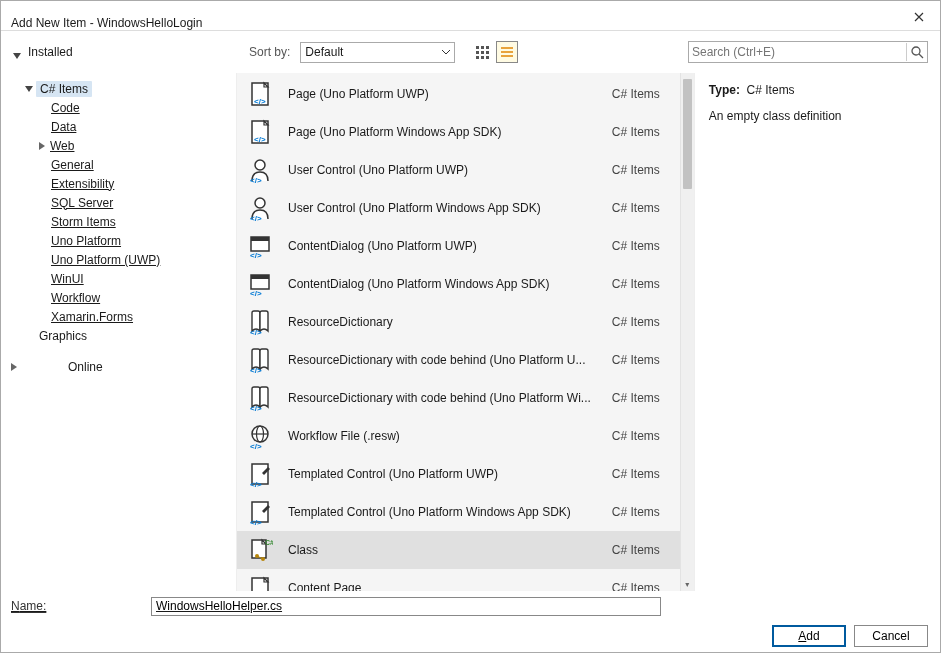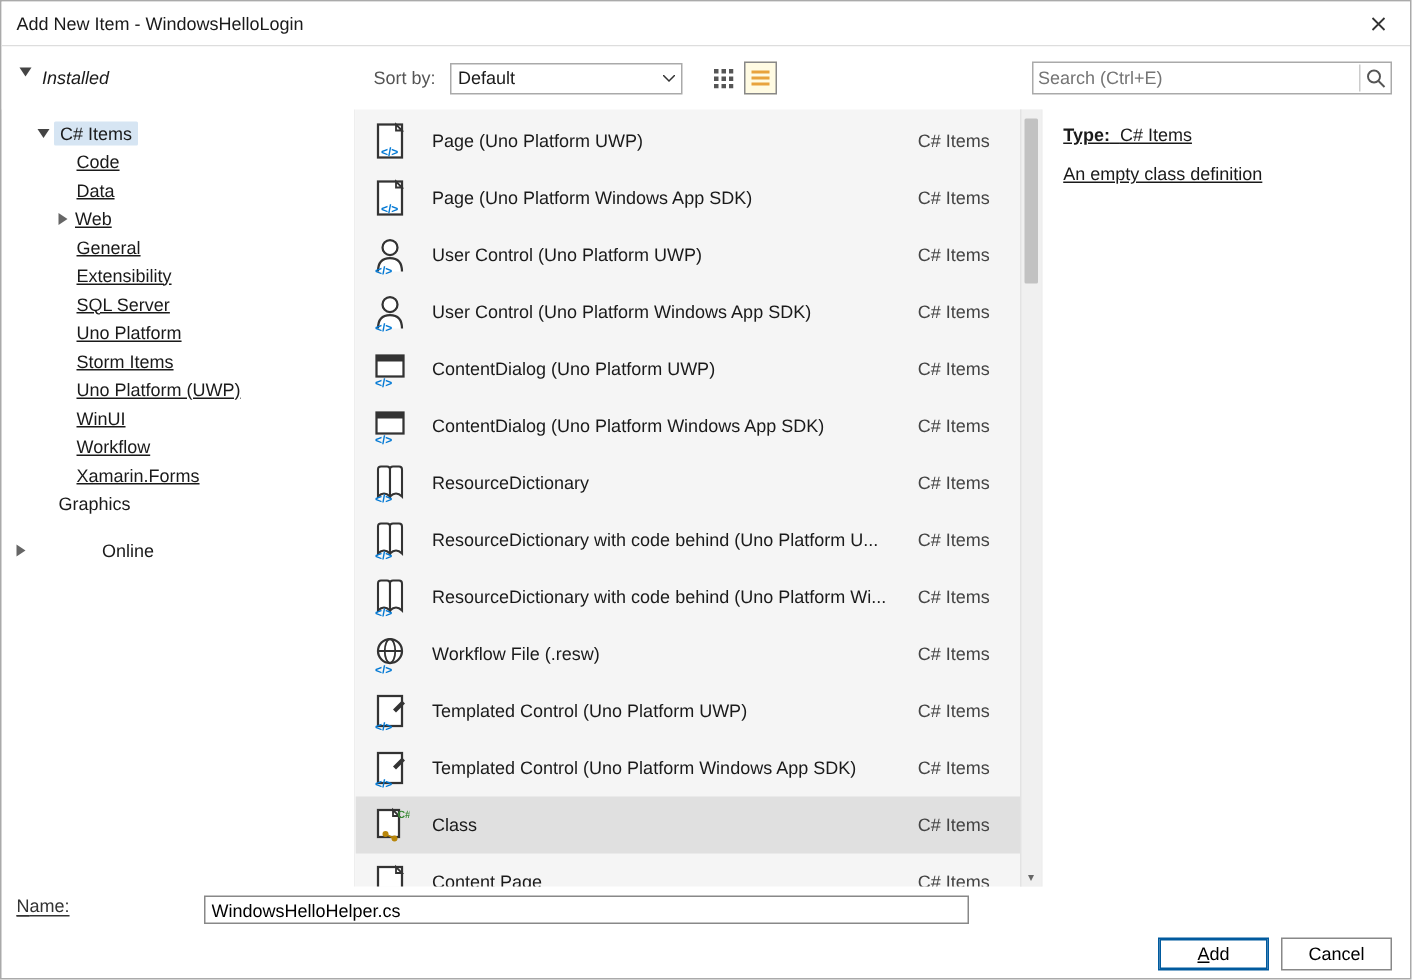--- a/index.html
+++ b/index.html
@@ -12,21 +12,21 @@
       font-size: 12px;
       color: #1a1a1a;
       background: #fff;
       width: 941px;
       height: 653px;
       overflow: hidden;
       border: 1px solid #aaa;
     }
     .title-bar {
       display: flex;
-      align-items: center;
+      align-items: flex-end;
       justify-content: space-between;
       height: 30px;
       padding: 0 8px 0 10px;
       border-bottom: 1px solid #ddd;
       background: #fff;
     }
     .title-text {
       font-size: 12px;
     }
     .close-btn {
@@ -42,25 +42,24 @@
     .top-row {
       display: flex;
       align-items: center;
       gap: 6px;
       padding: 6px 10px;
       background: #fff;
       height: 42px;
     }
     .installed-block {
       display: flex;
-      align-items: flex-start;
+      align-items: flex-end;
       gap: 4px;
       width: 230px;
       margin-left: 2px;
-      font-style: italic;
     }
     .tri {
       width: 0;
       height: 0;
       display: inline-block;
       margin-right: 3px;
     }
     .tri-open {
       border-left: 4px solid transparent;
       border-right: 4px solid transparent;
@@ -231,31 +230,31 @@
       align-items: center;
       justify-content: center;
       font-size: 8px;
       color: #666;
     }
     .scroll-arrow.bottom { bottom: 0; }
     .right-panel {
       width: 252px;
       padding: 10px 14px;
       font-size: 12px;
-      text-decoration: underline;
     }
     .right-panel .type-line {
       margin-bottom: 12px;
     }
     .bottom-name {
       display: flex;
-      align-items: flex-start;
+      align-items: center;
       padding: 6px 10px;
-      gap: 10px;
+      gap: 25px;
       height: 30px;
+      text-decoration: underline;
     }
     .name-label {
       width: 115px;
       text-decoration: underline;
       text-underline-offset: 2px;
       color: #333;
     }
     .name-input {
       width: 510px;
       height: 19px;
@@ -367,24 +366,24 @@
     <div class="tree-item indent-2">
         <span class="tree-label">General</span>
       </div>
     <div class="tree-item indent-2">
         <span class="tree-label">Extensibility</span>
       </div>
     <div class="tree-item indent-2">
         <span class="tree-label">SQL Server</span>
       </div>
     <div class="tree-item indent-2">
+        <span class="tree-label">Storm Items</span>
+      </div>
+    <div class="tree-item indent-2">
         <span class="tree-label">Uno Platform</span>
-      </div>
-    <div class="tree-item indent-2">
-        <span class="tree-label">Storm Items</span>
       </div>
     <div class="tree-item indent-2">
         <span class="tree-label">Uno Platform (UWP)</span>
       </div>
     <div class="tree-item indent-2">
         <span class="tree-label">WinUI</span>
       </div>
     <div class="tree-item indent-2">
         <span class="tree-label">Workflow</span>
       </div>

